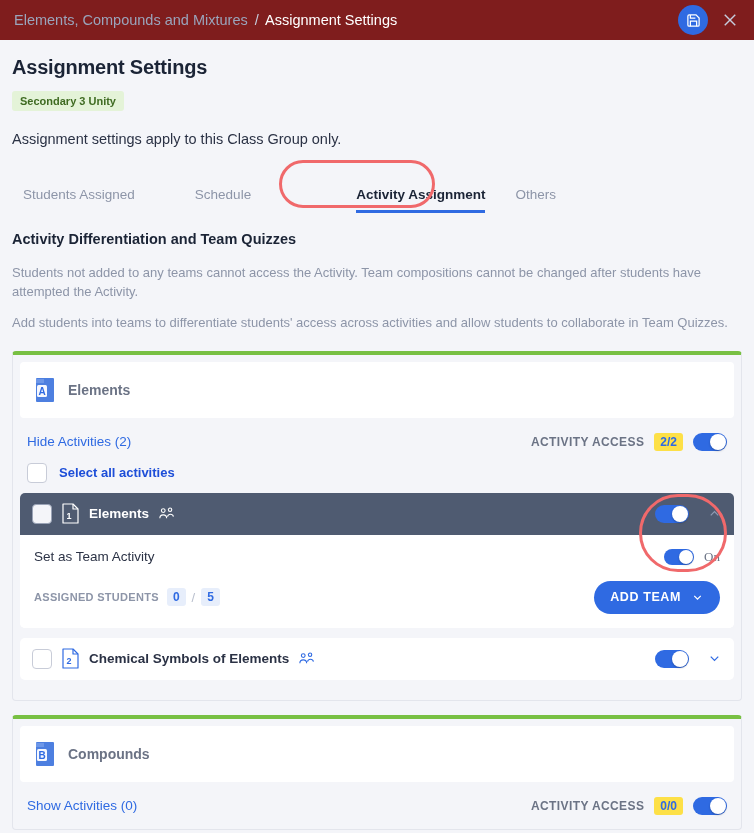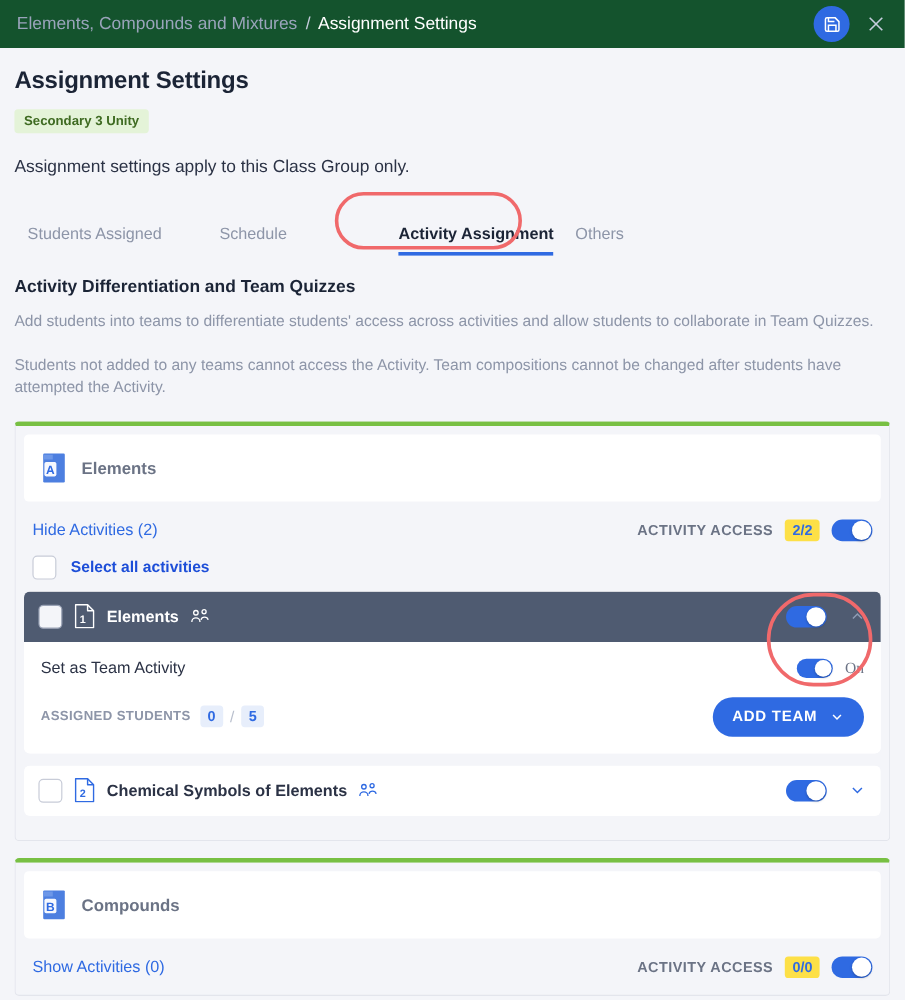--- a/index.html
+++ b/index.html
@@ -7,21 +7,21 @@
     width: 754px;
     height: 833px;
     font-family: "Liberation Sans", sans-serif;
     background: #f4f5f9;
     overflow: hidden;
   }
 
   
   .topbar {
     height: 40px;
-    background: #14532d;
+    background: #7f1d1d;
     display: flex;
     align-items: center;
     padding: 0 10px 0 14px;
     position: relative;
   }
   .crumb {
     font-size: 14.5px;
     color: #9aa4bb;
     white-space: nowrap;
   }
@@ -74,20 +74,21 @@
     color: #2b3245;
   }
 
   
   .tabs {
     margin-top: 24px;
     display: flex;
     align-items: flex-end;
     position: relative;
     height: 42px;
+    gap: 12px;
   }
   .tab {
     font-size: 13.5px;
     color: #8d95a8;
     padding: 0 0 11px 0;
     cursor: pointer;
     position: relative;
     white-space: nowrap;
   }
   .tab.active {
@@ -369,22 +370,22 @@
       <span class="ul"></span>
     </div>
     <div class="tab t4">
       <span>Others</span>
       <span class="ul"></span>
     </div>
   </div>
 
   
   <div class="sec-title">Activity Differentiation and Team Quizzes</div>
+  <div class="sec-p sec-p2">Students not added to any teams cannot access the Activity. Team compositions cannot be changed after students have attempted the Activity.</div>
   <div class="sec-p">Add students into teams to differentiate students' access across activities and allow students to collaborate in Team Quizzes.</div>
-  <div class="sec-p sec-p2">Students not added to any teams cannot access the Activity. Team compositions cannot be changed after students have attempted the Activity.</div>
 </div>
 
 <div style="height:18px"></div>
 <div class="chapter">
 
   <div class="chapter-head">
     <span style="display:flex">
       <svg width="22" height="26" viewBox="0 0 22 26">
         <path d="M3 1 h16 a1 1 0 0 1 1 1 v22 a1 1 0 0 1 -1 1 h-16 a1 1 0 0 1 -1 -1 v-22 a1 1 0 0 1 1 -1 z" fill="#4d7fe0"></path>
         <path d="M2 2 h8 v4 h-8 z" fill="#6d97e8"></path>

